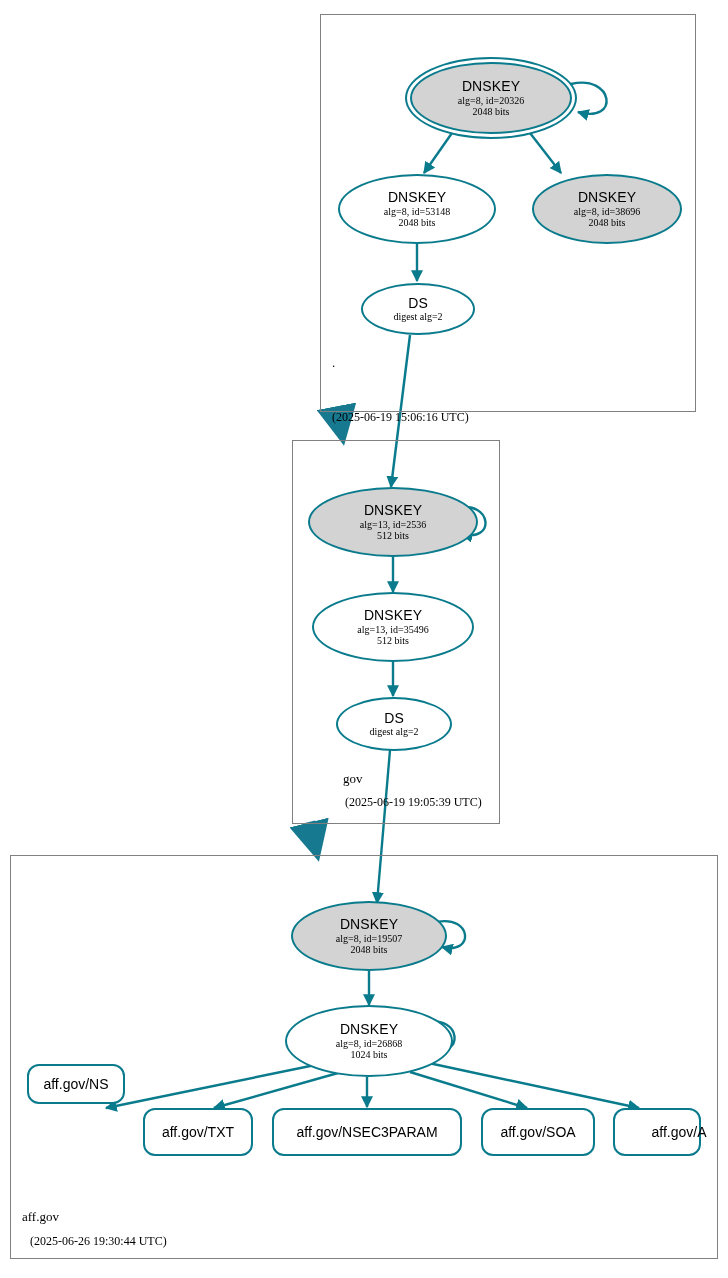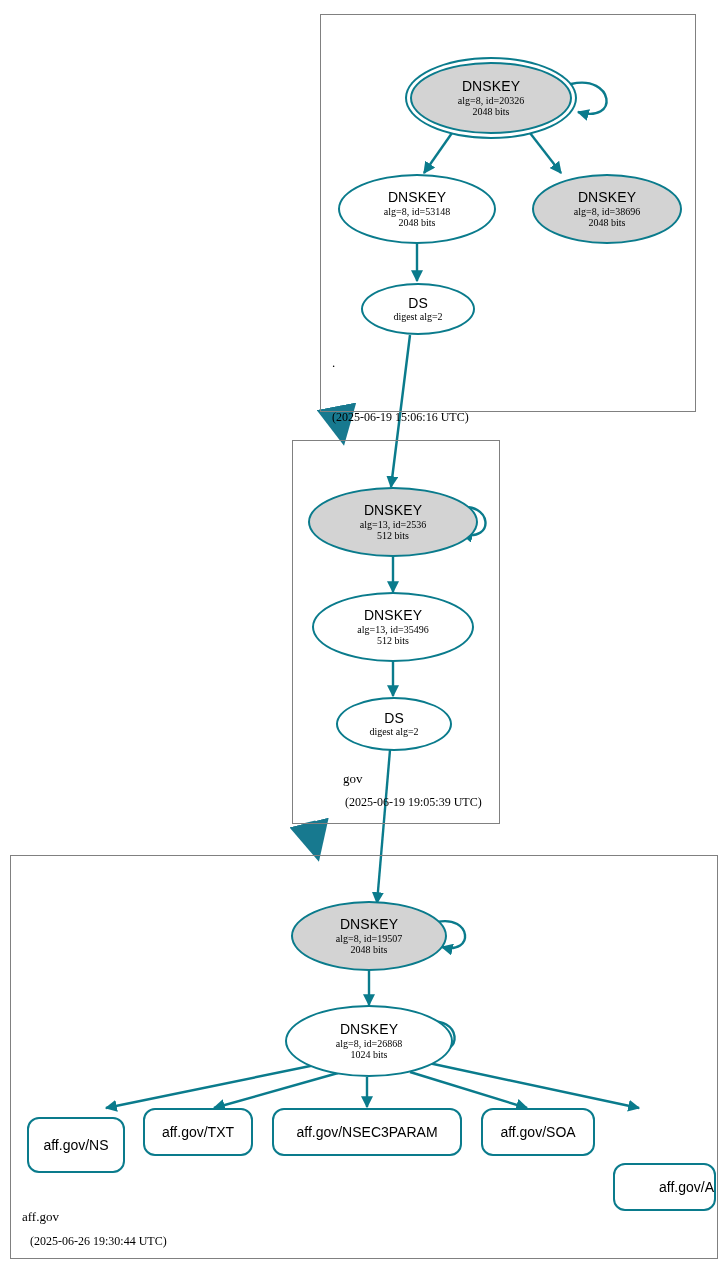--- a/index.html
+++ b/index.html
@@ -196,29 +196,29 @@
     <span class="sub">alg=8, id=19507</span>
     <span class="sub">2048 bits</span>
   </div>
 
   <div class="node" style="left:285px; top:1005px; width:168px; height:72px;">
     <span class="title">DNSKEY</span>
     <span class="sub">alg=8, id=26868</span>
     <span class="sub">1024 bits</span>
   </div>
 
-  <div class="rrset" style="left:27px; top:1117px; width:98px; height:56px;">
+  <div class="rrset" style="left:27px; top:1064px; width:98px; height:40px;">
     <span>aff.gov/NS</span>
   </div>
   <div class="rrset" style="left:143px; top:1108px; width:110px; height:48px;align-items:center;">
     <span>aff.gov/TXT</span>
   </div>
   <div class="rrset" style="left:272px; top:1108px; width:190px; height:48px;">
     <span>aff.gov/NSEC3PARAM</span>
   </div>
   <div class="rrset" style="left:481px; top:1108px; width:114px; height:48px;">
     <span>aff.gov/SOA</span>
   </div>
-  <div class="rrset" style="left:613px; top:1163px; width:103px; height:48px;padding-left:44px;">
+  <div class="rrset" style="left:613px; top:1108px; width:88px; height:48px;padding-left:44px;">
     <span>aff.gov/A</span>
   </div>
 
 </div>
 
 </body></html>

